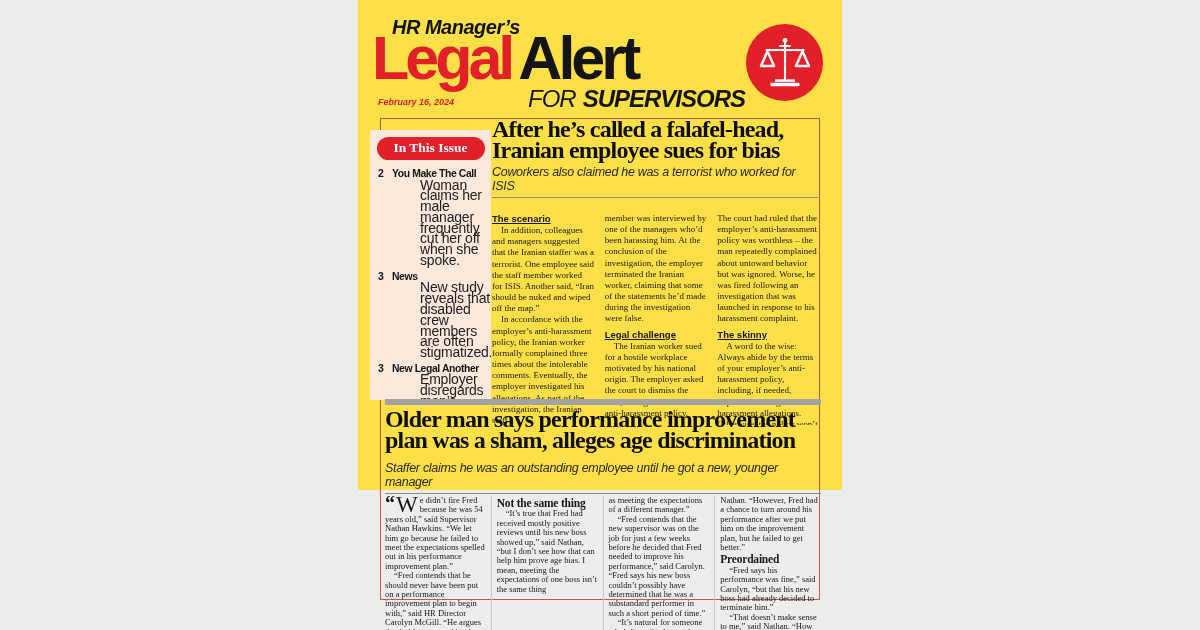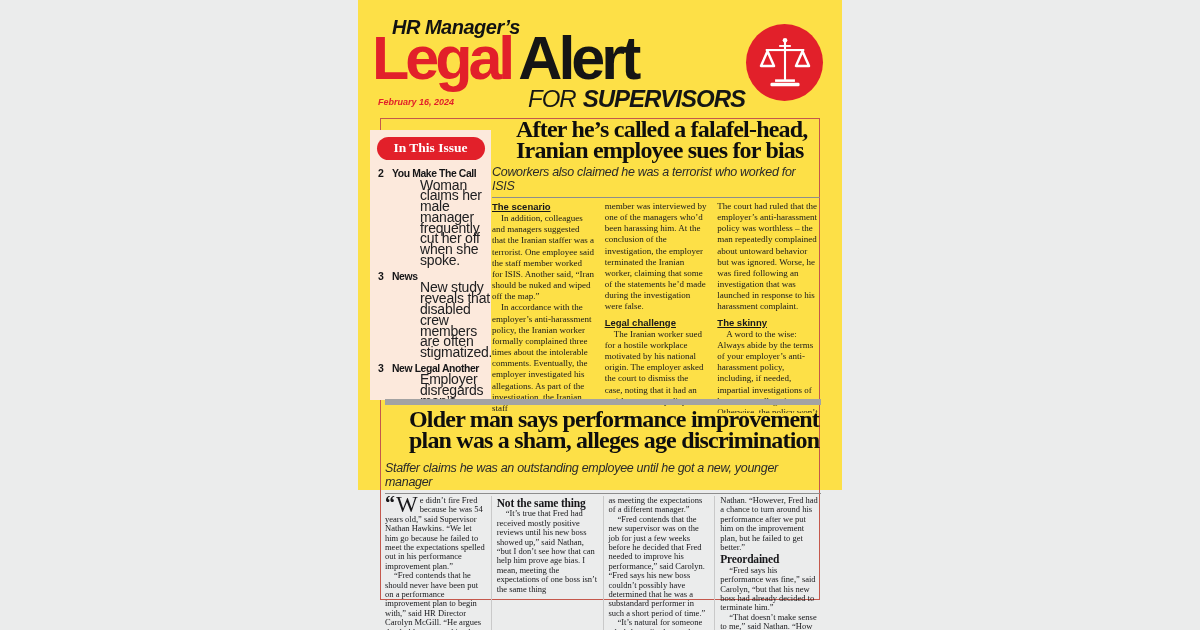--- a/index.html
+++ b/index.html
@@ -38,39 +38,39 @@
              text-align:center; padding:3px 0 4px; }
   .toc-item{ display:grid; grid-template-columns:11px 1fr; column-gap:3px; padding:0 5px 0 8px;
              margin-bottom:5px; }
   .toc-num{ font-weight:bold; font-size:10.5px; line-height:11.5px; }
   .toc-title{ font-weight:bold; font-size:10.4px; line-height:11.5px; letter-spacing:-0.4px; }
   .toc-desc{ grid-column:2; font-size:14px; line-height:10.8px; color:#202022;
              letter-spacing:-0.2px;margin-left:28px; }
 
   
   .headline{ font-family:"Liberation Serif",serif; font-weight:bold; font-size:24px;
-             line-height:20.5px; letter-spacing:-0.8px; color:#0e0e0e; white-space:pre-line;padding-left:24px; }
+             line-height:20.5px; letter-spacing:-0.8px; color:#0e0e0e; white-space:pre-line; }
   .subtitle{ font-style:italic; font-size:12.5px; color:#2a2a2a; letter-spacing:-0.3px;
              padding-bottom:4px; border-bottom:1px solid #8d8d8d; }
   .col{ font-family:"Liberation Serif",serif; color:#17171a; }
   .p{ }
   .p.ind{ text-indent:9px; }
   .h1u{ font-family:"Liberation Sans",sans-serif; font-weight:bold; font-size:9.5px;
         text-decoration:underline; margin:4px 0 1px; }
   .col > .h1u:first-child{ margin-top:0; }
   .h2s{ font-family:"Liberation Serif",serif; font-weight:bold; font-size:11.5px;
         letter-spacing:-0.2px; margin:3px 0 1px; }
   .opener .bigquote{ float:left; font-weight:bold; font-size:20px; line-height:14px;
                      margin-right:1px; }
   .opener .dropcap{ float:left; font-size:23px; line-height:18px; margin-right:2px; }
 
   
   .a1{ position:absolute; left:134px; top:119px; width:328px; z-index:2; }
   .a1 .a1-sub{ margin-top:5px; }
-  .a1-cols{ display:flex; gap:10px; margin-top:3px; height:212px; overflow:hidden; }
+  .a1-cols{ display:flex; gap:10px; margin-top:15px; height:212px; overflow:hidden;justify-content:flex-end; }
   .a1-cols .col{ flex:1; font-size:9px; line-height:11.15px; }
 
   
   .a2{ position:absolute; left:27px; top:399px; width:436px; border-top:6px solid #a3a3a3; z-index:2; }
   .a2 .headline{ margin-top:4px; }
   .a2 .a2-sub{ margin-top:11px; }
   .a2-cols{ display:flex; margin-top:2px; height:136px; overflow:hidden; }
   .a2-cols .col{ flex:1; font-size:8.5px; line-height:9.4px; padding:0 5px; border-left:1px solid #c9c9c9; }
   .a2-cols .col:first-child{ border-left:none; padding-left:0; }
   .a2-cols .col:last-child{ padding-right:0; }

